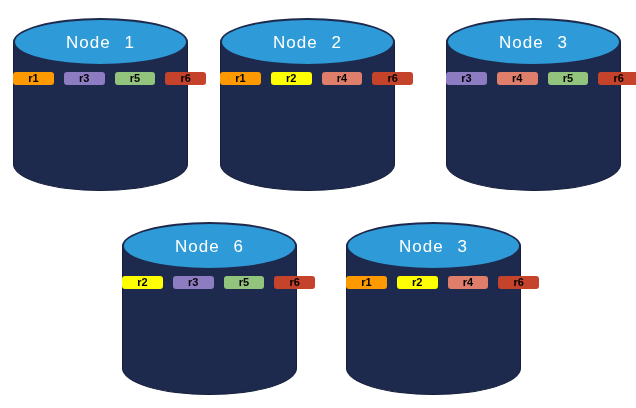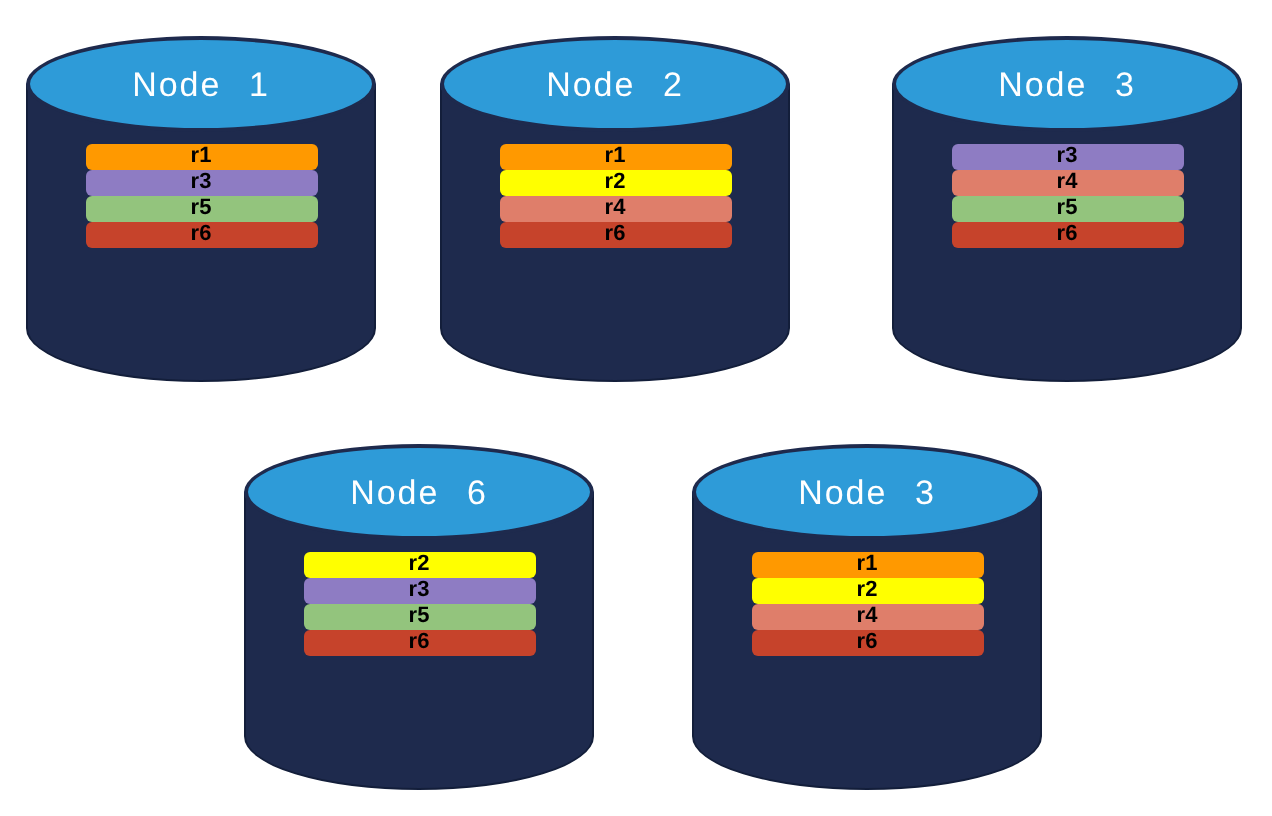--- a/index.html
+++ b/index.html
@@ -51,24 +51,25 @@
     font-weight: 400;
     letter-spacing: 1px;
     word-spacing: 8px;
     white-space: nowrap;
     padding-top: 2px;
   }
   .bars {
     position: absolute;
     left: 0;
     top: 54px;
-    width: 175px;
+    width: 193px;
     display: flex;
-    flex-direction: column;
+    flex-direction: row;
     align-items: center;
+    gap: 10px;
   }
   .bar {
     width: 116px;
     height: 13px;
     border-radius: 3px;
     display: flex;
     align-items: center;
     justify-content: center;
     color: #000000;
     font-size: 11px;

